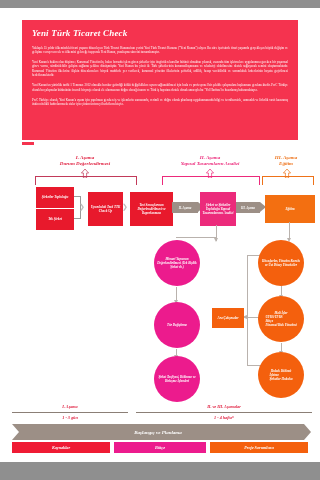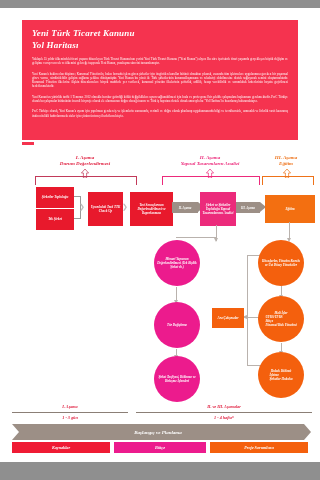--- a/index.html
+++ b/index.html
@@ -125,22 +125,21 @@
 <body>
 
 <div class="page">
 
   <div class="band-top"></div>
   <div class="band-bottom"></div>
 
   <div class="hero">
     <div class="hero-inner">
       <h1>
-        <span>Yeni Türk Ticaret Kanunu</span>
-        <span class="l2">Yol Haritası</span>
+        <span>Yeni Türk Ticaret Check</span>
       </h1>
       <p>Yaklaşık 55 yıldır ülkemizdeki ticari yaşamı düzenleyen Türk Ticaret Kanunu'nun yerini Yeni Türk Ticaret Kanunu ("Yeni Kanun") alıyor. Bu süre içerisinde ticari yaşamda gerçekleşen büyük değişim ve gelişime cevap verecek ve ülkemizi geleceğe taşıyacak Yeni Kanun, yasalaşma sürecini tamamlamıştır.</p>
       <p>Yeni Kanun'a hakim olan düşünce; Kurumsal Yönetim'in, halen borsada işlem gören şirketler için öngörülen kurallar bütünü olmaktan çıkarak, esasında tüm işletmelere uygulanması gereken bir yaşamsal görev verme, sürdürülebilir gelişim sağlama şekline dönüşmüştür. Yeni Kanun bu yönü ile Türk şirketlerinin kurumsallaşmasına ve rekabetçi olabilmesine destek sağlayacak zemini oluşturmaktadır. Kurumsal Yönetim ilkelerine ilişkin düzenlemelere birçok maddede yer verilerek, kurumsal yönetim ilkelerinin şeffaflık, adillik, hesap verebilirlik ve sorumluluk kriterlerinin hayata geçirilmesi hedeflenmektedir.</p>
       <p>Yeni Kanun'un yürürlük tarihi 1 Temmuz 2012 olmakla beraber getirdiği köklü değişikliklere uyum sağlanabilmesi için hızla ve profesyonel bir şekilde çalışmalara başlanması gerekmektedir. PwC Türkiye olarak bu çalışmalar bütününün önemli bir proje olarak ele alınmasının doğru olacağı inancı ve Türk iş hayatına destek olmak amacıyla bu "Yol Haritası"nı hazırlamış bulunmaktayız.</p>
       <p>PwC Türkiye olarak, Yeni Kanun'a uyum için yapılması gereken iş ve işlemlerin zamanında, verimli ve doğru olarak planlanıp uygulanmasında bilgi ve tecrübemizle, uzmanlık ve liderlik vasfı kazanmış üstün nitelikli kadrolarımızla sizler için çözüm üretmeyi hedeflemekteyiz.</p>
     </div>
   </div>
   <div class="hero-tick"></div>
 
   <div class="ph ph-1">

